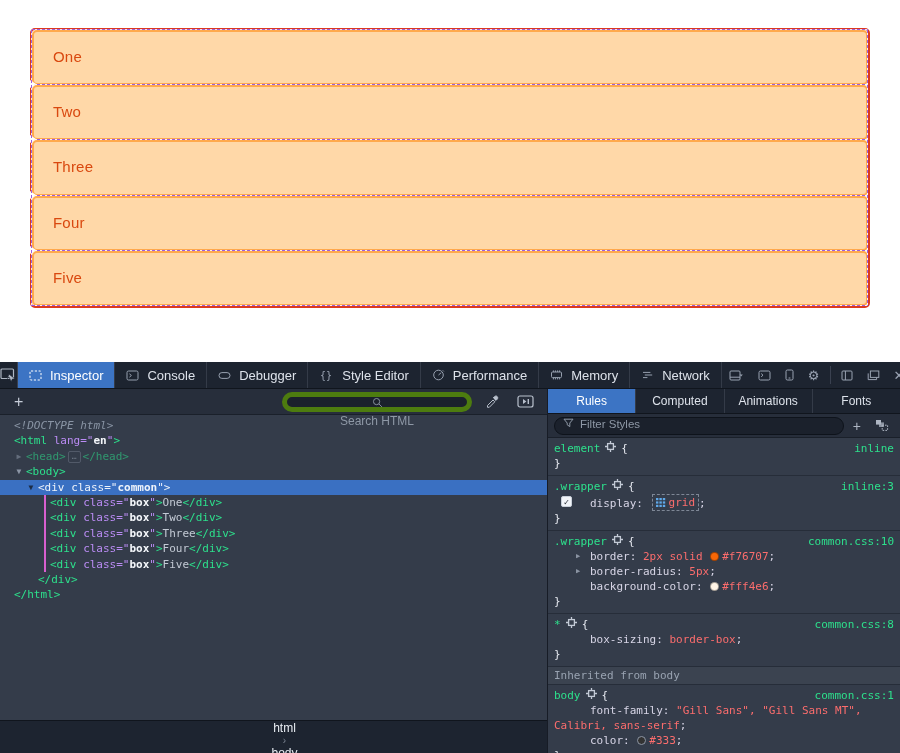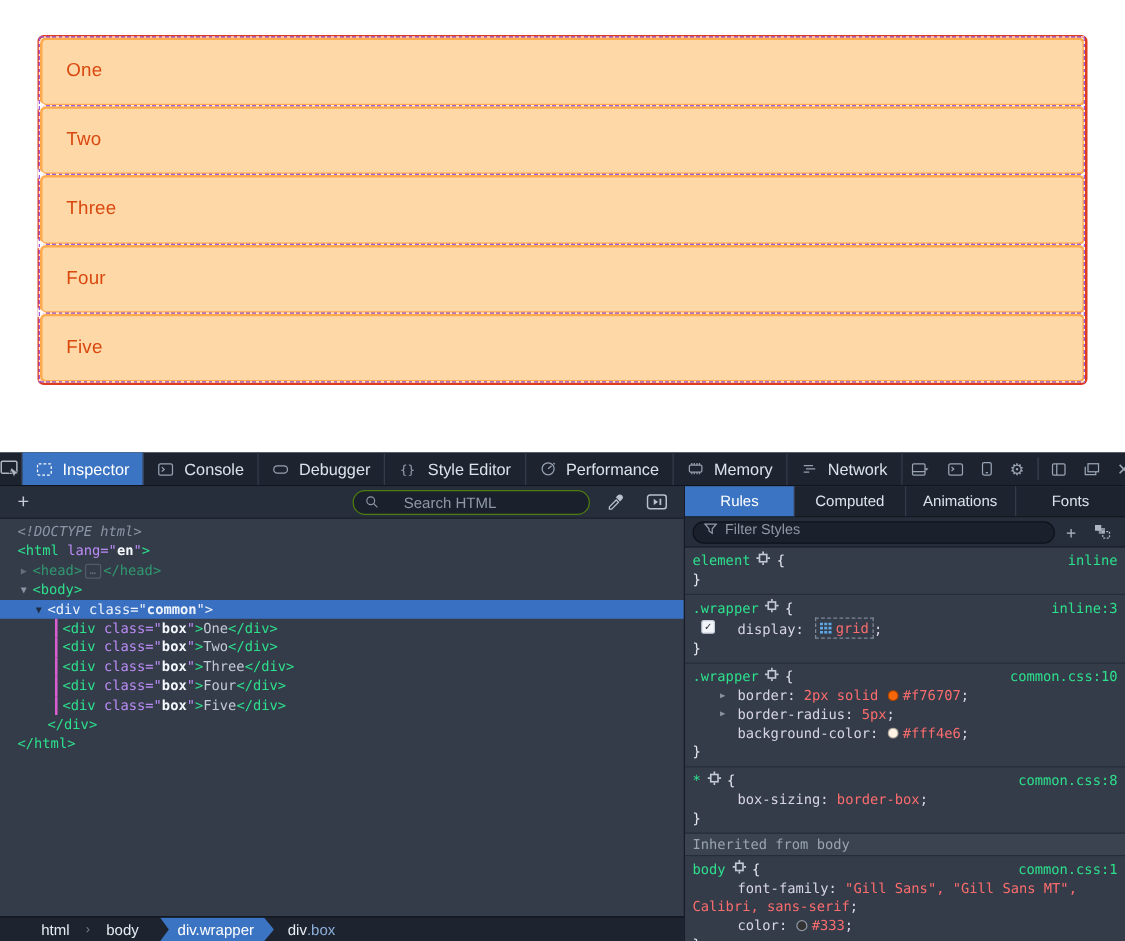--- a/index.html
+++ b/index.html
@@ -38,44 +38,44 @@
   .tb-icon { display:flex; align-items:center; justify-content:center; padding:0 7px;
              height:100%; color:#9aa3b2; font-size:12px; }
   .tb-sep { width:1px; height:18px; background:#3a4150; margin:0 3px; }
 
   .main { display:flex; height:364px; }
   
   .left { width:548px; display:flex; flex-direction:column; border-right:1px solid #171c26; }
   .markup-toolbar { height:26px; background:#272e3b; border-bottom:1px solid #1a202a;
                     display:flex; align-items:center; padding:0 8px; gap:8px; }
   .add-node { color:#c6cdd8; font-size:16px; line-height:14px; padding:0 6px; }
-  .search-wrap { margin-left:auto; display:flex; align-items:center; gap:20px;
-                 background:#1b212c; border:1px solid #4d7c0f; border-radius:11px;
-                 height:20px; width:190px; padding:0 9px; color:#8e98a6; font-size:12px; }
+  .search-wrap { margin-left:auto; display:flex; align-items:center; gap:6px;
+                 background:#1b212c; border:5px solid #4d7c0f; border-radius:11px;
+                 height:20px; width:190px; padding:0 9px; color:#8e98a6; font-size:12px;flex-direction:column; }
   .mt-icon { color:#b9c1cd; display:flex; align-items:center; padding:0 5px; }
 
   .tree { flex:1; overflow:hidden; padding-top:3px;
           font-family:"DejaVu Sans Mono","Liberation Mono",monospace; font-size:11px; }
   .tree-row { position:relative; height:15.4px; line-height:15.4px; white-space:pre; color:#cdd3dc; }
   .tree-row .tw { position:absolute; top:0; color:#8b95a5; font-size:8px; width:10px; text-align:center; }
   .seg-g { color:#2de08c; }  .seg-u { color:#bb8cf5; }
   .seg-w { color:#f4f7fb; font-weight:bold; } .seg-x { color:#c3cad5; }
   .seg-d { color:#8a95a5; font-style:italic; }
   .tree-row.dim span { opacity:.55; }
   .tree-row.sel { background:#3a70c2; }
   .tree-row.sel span { color:#eef3fb; opacity:1; }
   .tree-row.sel .tw { color:#1d2c44; }
   .tree-row.guided::before { content:''; position:absolute; left:44px; top:0; bottom:0;
                              width:2px; background:#d95fd0; }
   .head-badge { display:inline-block; border:1px solid #6b7484; border-radius:2px;
                 color:#9aa6b4; font-size:8px; line-height:7px; padding:1px 3px 2px;
                 margin:0 2px; vertical-align:1px; font-style:normal; }
 
-  .crumbbar { height:20px; background:#1d2430; border-top:1px solid #10151d;
-              display:flex; align-items:center; font-size:12px; padding-left:22px; }
+  .crumbbar { height:33px; background:#1d2430; border-top:1px solid #10151d;
+              display:flex; align-items:center; font-size:12px; padding-left:22px;flex-direction:column; }
   .crumb { padding:0 11px; color:#e8ecf2; height:100%; display:flex; align-items:center; }
   .crumb-chev { color:#78818f; font-size:10px; padding:0 2px; }
   .crumb.active { background:#3c74c4; color:#fff; margin:0 0 0 6px; padding:0 16px 0 14px;
                   clip-path:polygon(0 0, calc(100% - 8px) 0, 100% 50%, calc(100% - 8px) 100%, 0 100%, 7px 50%); }
   .crumb .sfx { color:#8fb0dc; }
 
   
   .right { width:352px; display:flex; flex-direction:column; background:#343c4a;
            font-family:"DejaVu Sans Mono","Liberation Mono",monospace; }
   .rules-tabs { height:25px; display:flex; background:#1d2430; border-bottom:1px solid #10151d;

